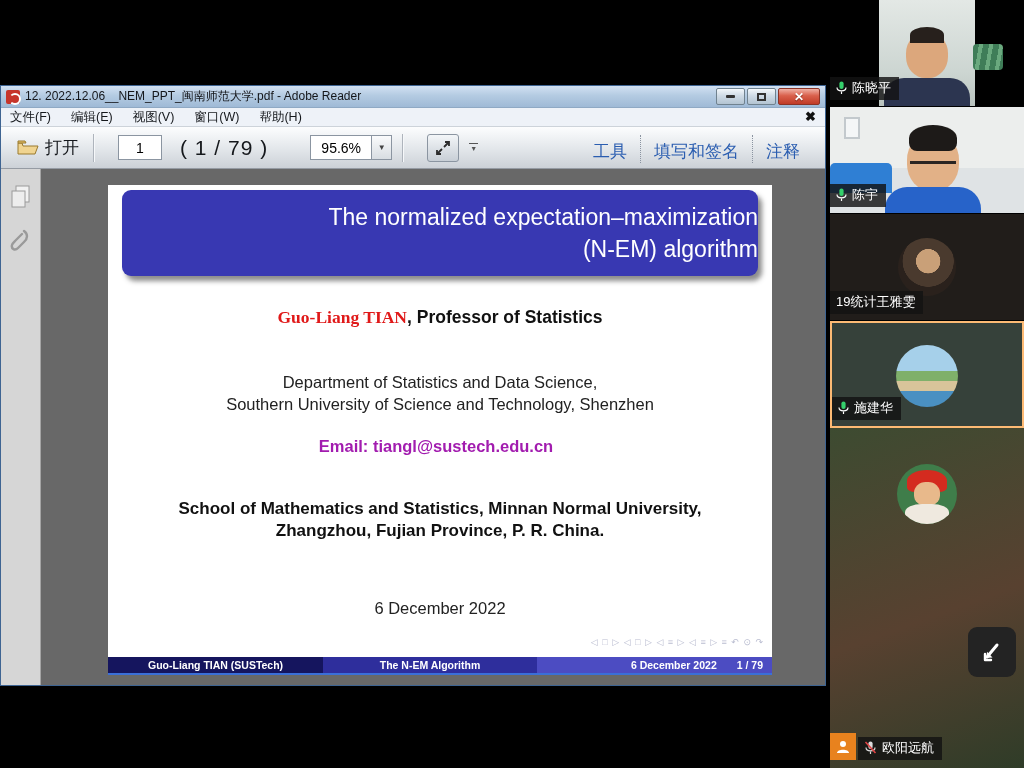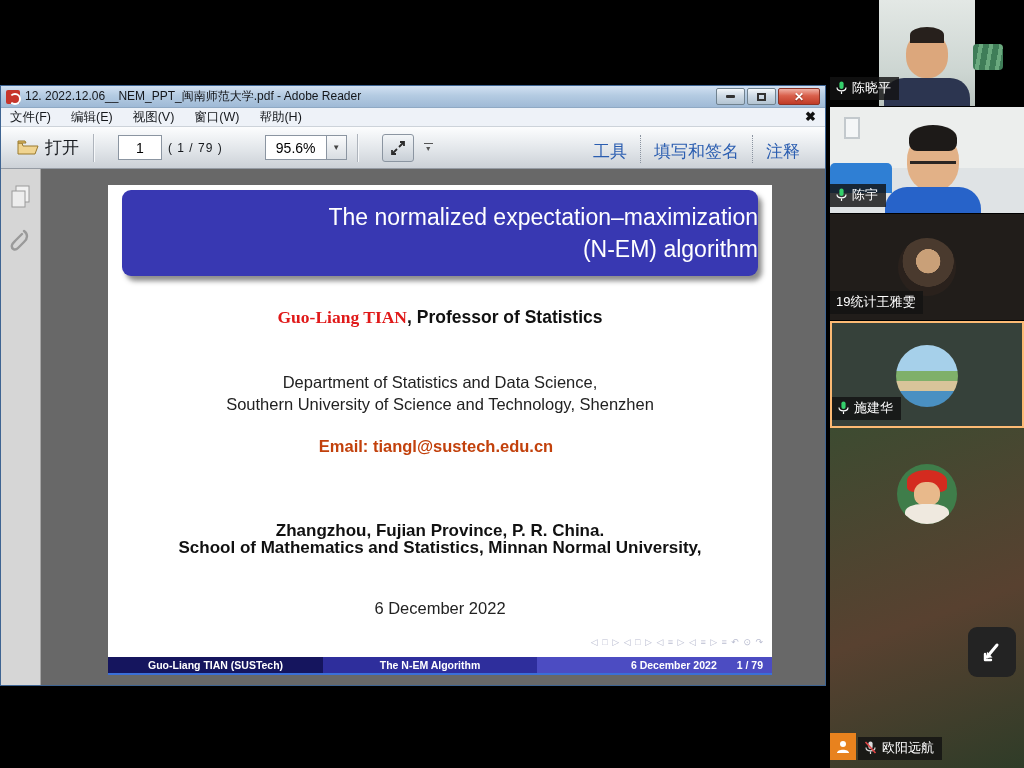--- a/index.html
+++ b/index.html
@@ -30,21 +30,21 @@
   .menu-item{cursor:default;}
   .menu-close{position:absolute;right:9px;top:1px;font-size:13px;font-weight:bold;color:#111;}
 
   .toolbar{height:42px;background:linear-gradient(#fcfdfe,#e2e6ea 55%,#ccd1d7);
     border-bottom:1px solid #959ba3;display:flex;align-items:center;padding:0 12px;}
   .tsep{width:1px;height:28px;background:#aeb4bc;box-shadow:1px 0 0 #f6f8fa;margin:0 10px;}
   .open-btn{display:flex;align-items:center;gap:6px;padding:2px 4px;border-radius:3px;}
   .open-label{font-size:17px;color:#15181c;}
   .page-input{width:44px;height:25px;border:1px solid #8b95a1;background:#fff;
     text-align:center;font-size:14px;font-family:"Liberation Sans",sans-serif;margin-left:14px;}
-  .page-count{font-size:12px;color:#15181c;margin-left:6px;letter-spacing:1px;text-align:right;}
+  .page-count{font-size:21px;color:#15181c;margin-left:18px;letter-spacing:1px;text-align:right;}
   .zoom-group{display:flex;align-items:center;margin-left:42px;}
   .zoom-input{width:62px;height:25px;border:1px solid #8b95a1;background:#fff;
     text-align:center;font-size:14px;font-family:"Liberation Sans",sans-serif;}
   .zoom-drop{width:20px;height:25px;border:1px solid #8b95a1;border-left:none;
     background:linear-gradient(#fafbfc,#d8dde2);display:flex;align-items:center;justify-content:center;}
   .zoom-drop::before{content:"▼";font-size:8px;color:#444;}
   .pan-btn{width:32px;height:28px;border:1px solid #8b95a1;border-radius:3px;margin-left:14px;
     background:linear-gradient(#f3f6f8,#c8cfd6);display:flex;align-items:center;justify-content:center;}
   .more-caret{margin-left:10px;display:flex;flex-direction:column;align-items:center;gap:1px;}
   .more-caret i{display:block;width:9px;height:1px;background:#555;}
@@ -66,22 +66,22 @@
   .stitle{position:absolute;left:14px;right:14px;top:5px;height:86px;background:#3838b2;
     border-radius:9px;box-shadow:4px 5px 5px rgba(45,45,45,.55);
     display:flex;flex-direction:column;align-items:flex-end;justify-content:center;
     color:#fff;font-size:23px;line-height:1.4;}
   .author{position:absolute;left:0;right:0;top:122px;text-align:center;
     font-size:17.5px;font-weight:bold;color:#111;}
   .author .red{color:#e01919;font-family:Liberation Serif, serif;}
   .dept1{position:absolute;left:0;right:0;top:188px;text-align:center;font-size:16.5px;color:#222;}
   .dept2{position:absolute;left:0;right:0;top:210px;text-align:center;font-size:16.5px;color:#222;}
   .email{position:absolute;left:0;right:8px;top:252px;text-align:center;
-    font-size:16.5px;font-weight:bold;color:#c2410c;}
-  .school1{position:absolute;left:0;right:0;top:314px;text-align:center;font-size:17px;font-weight:bold;color:#111;margin-top:39px;}
+    font-size:16.5px;font-weight:bold;color:#a21caf;}
+  .school1{position:absolute;left:0;right:0;top:314px;text-align:center;font-size:17px;font-weight:bold;color:#111;}
   .school2{position:absolute;left:0;right:0;top:336px;text-align:center;font-size:17px;font-weight:bold;color:#111;}
   .sdate{position:absolute;left:0;right:0;top:414px;text-align:center;font-size:16.5px;color:#222;}
   .navsym{position:absolute;right:8px;top:452px;font-size:9px;color:#b9bcd0;letter-spacing:1px;}
   .sfooter{position:absolute;left:0;right:0;bottom:0;height:16px;display:flex;
     color:#fff;font-size:10.5px;font-weight:bold;}
   .f1{width:32.4%;background:#15155e;display:flex;align-items:center;justify-content:center;}
   .f2{width:32.2%;background:#2e2e9c;display:flex;align-items:center;justify-content:center;}
   .f3{flex:1;background:#4c4cc2;display:flex;align-items:center;justify-content:flex-end;
     gap:20px;padding:0 9px;}
 

